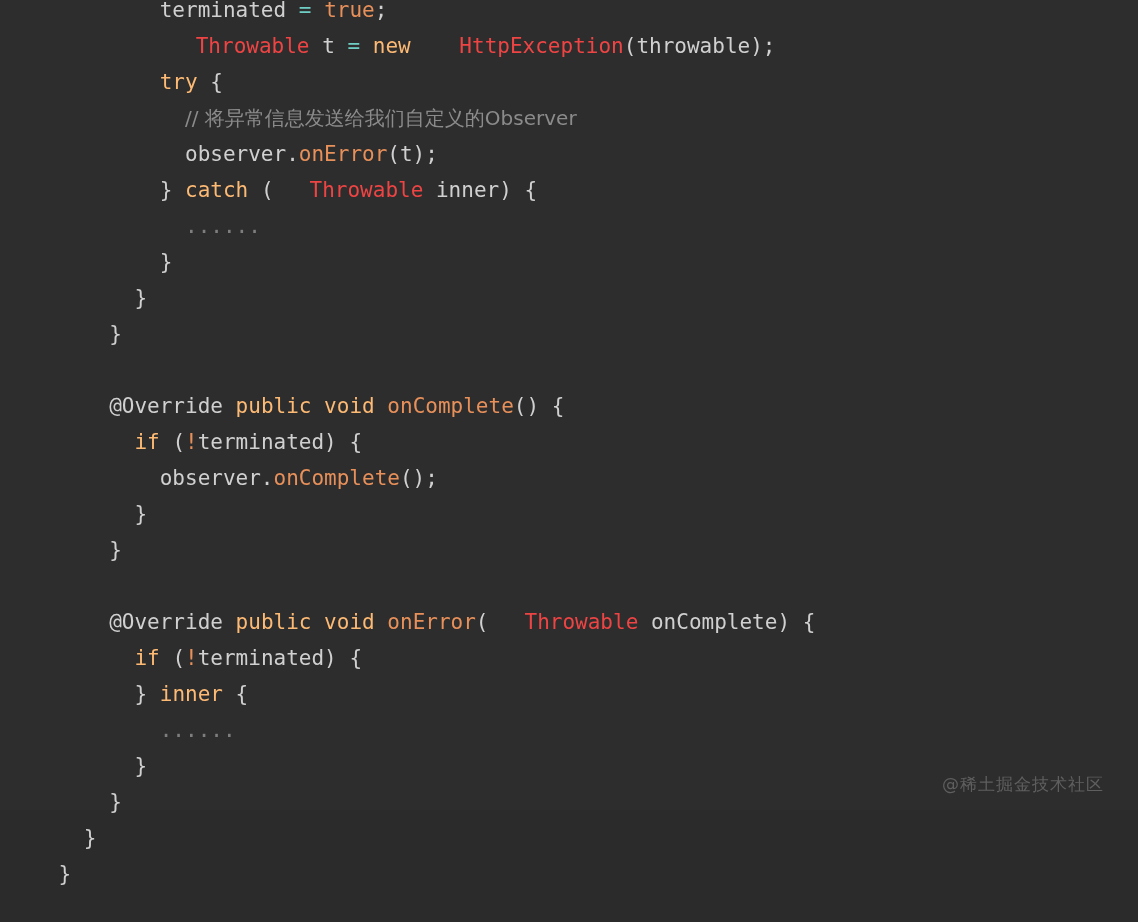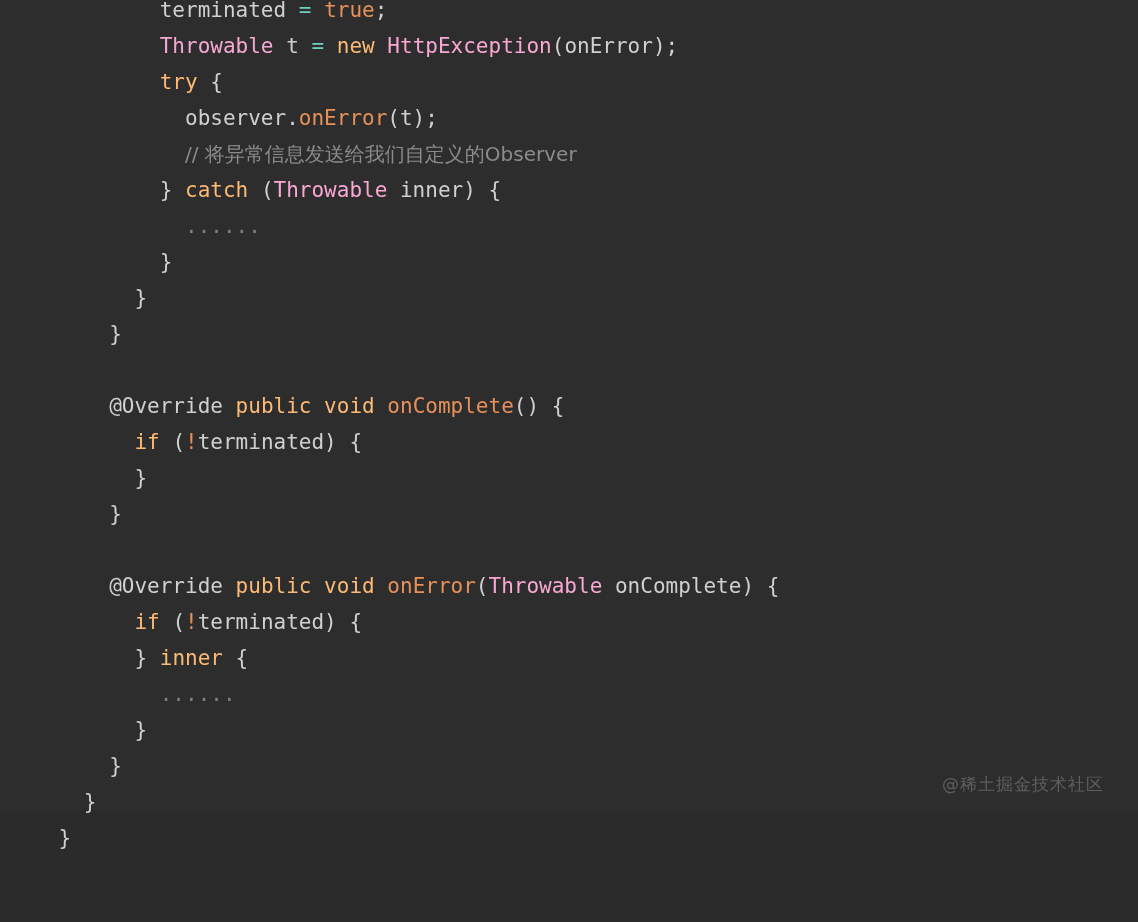--- a/index.html
+++ b/index.html
@@ -42,21 +42,21 @@
     box-sizing: border-box;
   }
 
   .code-line.blank {
     height: 36px;
   }
 
   
   .tok-plain    { color: #d0d0d0; }
   .tok-keyword  { color: #fdba74; }
-  .tok-type     { color: #f9a8d4; }
+  .tok-type     { color: #ef4444; margin-left: 36px; }
   .tok-func     { color: #e8905a; }
   .tok-const    { color: #e8905a; }
   .tok-operator { color: #6fcfc4; }
   .tok-comment  { color: #8b8b8b; }
   .tok-annot    { color: #d0d0d0; }
   .tok-ellipsis { color: #7e7e7e; }
 
   .cjk {
     font-family: "DejaVu Sans", "Liberation Sans", sans-serif;
     font-size: 20px;
@@ -73,32 +73,33 @@
     user-select: none;
   }
 </style>
 </head>
 <body>
 
 <div id="code-surface">
 
   <div id="code-block">
       <div class="code-line"><span class="tok-plain">            </span><span class="tok-plain">terminated</span><span class="tok-plain"> </span><span class="tok-operator">=</span><span class="tok-plain"> </span><span class="tok-const">true</span><span class="tok-plain">;</span></div>
-      <div class="code-line"><span class="tok-plain">            </span><span class="tok-type">Throwable</span><span class="tok-plain"> t </span><span class="tok-operator">=</span><span class="tok-plain"> </span><span class="tok-keyword">new</span><span class="tok-plain"> </span><span class="tok-type">HttpException</span><span class="tok-plain">(onError);</span></div>
+      <div class="code-line"><span class="tok-plain">            </span><span class="tok-type">Throwable</span><span class="tok-plain"> t </span><span class="tok-operator">=</span><span class="tok-plain"> </span><span class="tok-keyword">new</span><span class="tok-plain"> </span><span class="tok-type">HttpException</span><span class="tok-plain">(throwable);</span></div>
       <div class="code-line"><span class="tok-plain">            </span><span class="tok-keyword">try</span><span class="tok-plain"> {</span></div>
+      <div class="code-line"><span class="tok-plain">              </span><span class="tok-comment cjk">// 将异常信息发送给我们自定义的Observer</span></div>
       <div class="code-line"><span class="tok-plain">              </span><span class="tok-plain">observer.</span><span class="tok-func">onError</span><span class="tok-plain">(t);</span></div>
-      <div class="code-line"><span class="tok-plain">              </span><span class="tok-comment cjk">// 将异常信息发送给我们自定义的Observer</span></div>
       <div class="code-line"><span class="tok-plain">            </span><span class="tok-plain">} </span><span class="tok-keyword">catch</span><span class="tok-plain"> (</span><span class="tok-type">Throwable</span><span class="tok-plain"> inner) {</span></div>
       <div class="code-line"><span class="tok-plain">              </span><span class="tok-ellipsis">......</span></div>
       <div class="code-line"><span class="tok-plain">            </span><span class="tok-plain">}</span></div>
       <div class="code-line"><span class="tok-plain">          </span><span class="tok-plain">}</span></div>
       <div class="code-line"><span class="tok-plain">        </span><span class="tok-plain">}</span></div>
       <div class="code-line blank"></div>
       <div class="code-line"><span class="tok-plain">        </span><span class="tok-annot">@Override</span><span class="tok-plain"> </span><span class="tok-keyword">public void</span><span class="tok-plain"> </span><span class="tok-func">onComplete</span><span class="tok-plain">() {</span></div>
       <div class="code-line"><span class="tok-plain">          </span><span class="tok-keyword">if</span><span class="tok-plain"> (</span><span class="tok-const">!</span><span class="tok-plain">terminated) {</span></div>
+      <div class="code-line"><span class="tok-plain">            </span><span class="tok-plain">observer.</span><span class="tok-func">onComplete</span><span class="tok-plain">();</span></div>
       <div class="code-line"><span class="tok-plain">          </span><span class="tok-plain">}</span></div>
       <div class="code-line"><span class="tok-plain">        </span><span class="tok-plain">}</span></div>
       <div class="code-line blank"></div>
       <div class="code-line"><span class="tok-plain">        </span><span class="tok-annot">@Override</span><span class="tok-plain"> </span><span class="tok-keyword">public void</span><span class="tok-plain"> </span><span class="tok-func">onError</span><span class="tok-plain">(</span><span class="tok-type">Throwable</span><span class="tok-plain"> onComplete) {</span></div>
       <div class="code-line"><span class="tok-plain">          </span><span class="tok-keyword">if</span><span class="tok-plain"> (</span><span class="tok-const">!</span><span class="tok-plain">terminated) {</span></div>
       <div class="code-line"><span class="tok-plain">          </span><span class="tok-plain">} </span><span class="tok-keyword">inner</span><span class="tok-plain"> {</span></div>
       <div class="code-line"><span class="tok-plain">            </span><span class="tok-ellipsis">......</span></div>
       <div class="code-line"><span class="tok-plain">          </span><span class="tok-plain">}</span></div>
       <div class="code-line"><span class="tok-plain">        </span><span class="tok-plain">}</span></div>
       <div class="code-line"><span class="tok-plain">      </span><span class="tok-plain">}</span></div>

